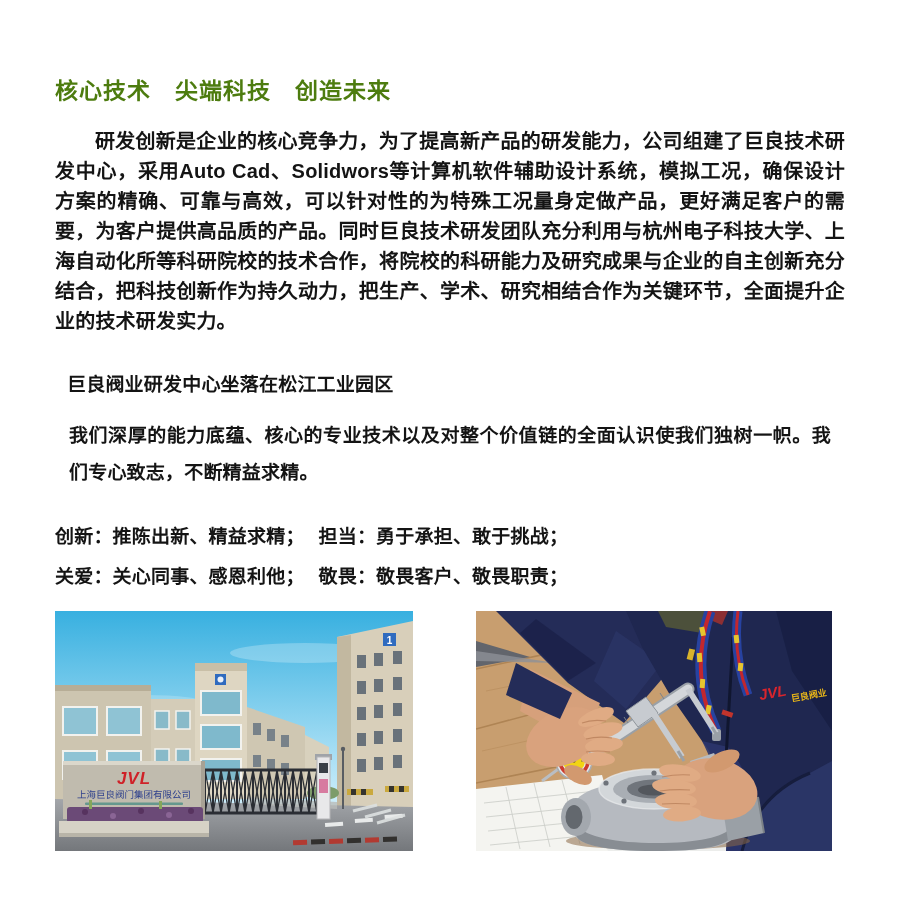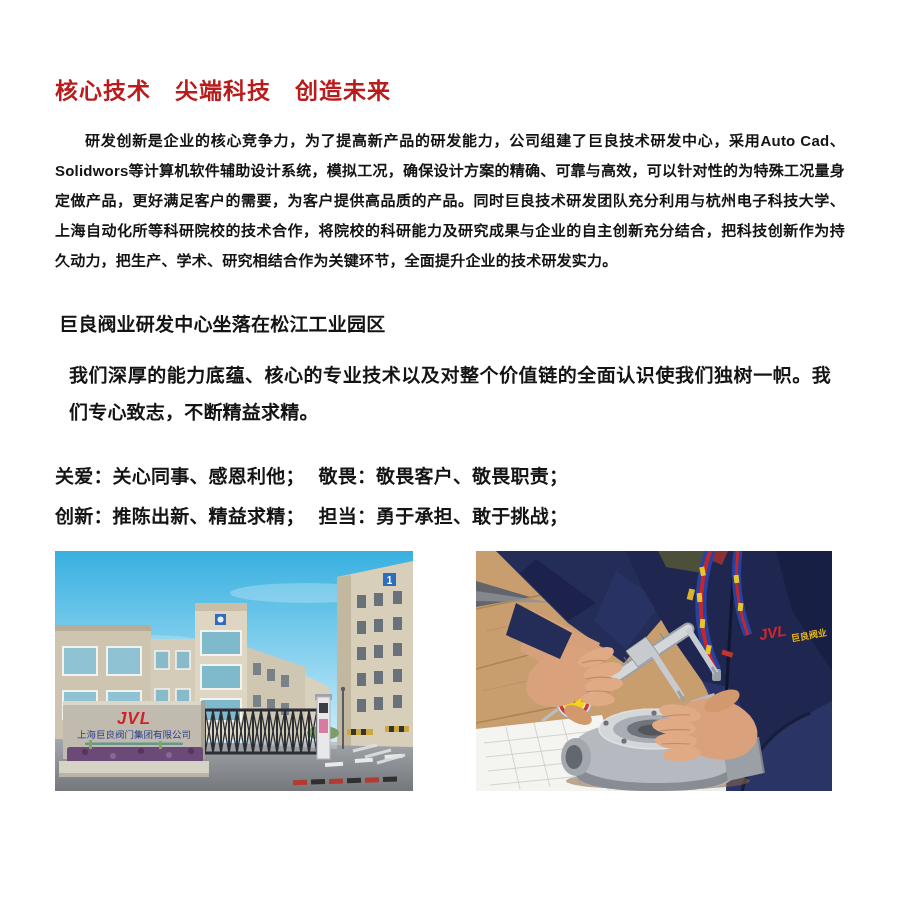--- a/index.html
+++ b/index.html
@@ -4,28 +4,28 @@
 <style>
   html,body{margin:0;padding:0;}
   body{
     width:900px;height:914px;background:#ffffff;
     font-family:"Liberation Sans","DejaVu Sans",sans-serif;
     color:#141414;overflow:hidden;
   }
   .page{width:900px;height:914px;box-sizing:border-box;padding:0 55px;}
   .heading{
     margin:76px 0 0 0;font-size:23px;font-weight:700;letter-spacing:1px;
-    line-height:30px;color:#b91c1c;
+    line-height:30px;color:#4d7c0f;
   }
   .intro{
-    margin:20px 0 0 0;font-size:15px;line-height:30px;font-weight:600;
+    margin:20px 0 0 0;font-size:20px;line-height:30px;font-weight:600;
     text-align:justify;text-indent:2em;letter-spacing:0.2px;
   }
   .location{margin-top:30px;font-size:19px;font-weight:600;letter-spacing:0.2px;}
-  .location-title{margin:4px;line-height:37px;}
+  .location-title{margin:12px;line-height:37px;}
   .location-body{margin:14px;line-height:37px;text-align:justify;}
   .values{margin-top:26px;font-size:19px;font-weight:600;letter-spacing:0.2px;}
   .values-intro{margin:0;line-height:40px;}
   .vrow{line-height:40px;white-space:nowrap;}
   .vleft{display:inline-block;width:258px;}
   .photos{margin-top:14px;display:flex;gap:63px;}
   .photo{display:block;}
 </style>
 </head>
 <body>
@@ -36,26 +36,26 @@
 
   <p class="intro">研发创新是企业的核心竞争力，为了提高新产品的研发能力，公司组建了巨良技术研发中心，采用Auto Cad、Solidwors等计算机软件辅助设计系统，模拟工况，确保设计方案的精确、可靠与高效，可以针对性的为特殊工况量身定做产品，更好满足客户的需要，为客户提供高品质的产品。同时巨良技术研发团队充分利用与杭州电子科技大学、上海自动化所等科研院校的技术合作，将院校的科研能力及研究成果与企业的自主创新充分结合，把科技创新作为持久动力，把生产、学术、研究相结合作为关键环节，全面提升企业的技术研发实力。</p>
 
   <div class="location">
     <p class="location-title">巨良阀业研发中心坐落在松江工业园区</p>
     <p class="location-body">我们深厚的能力底蕴、核心的专业技术以及对整个价值链的全面认识使我们独树一帜。我们专心致志，不断精益求精。</p>
   </div>
 
   <div class="values">
     <div class="vrow">
+      <span class="vleft">创新：推陈出新、精益求精；</span>
+      <span>担当：勇于承担、敢于挑战；</span>
+    </div>
+    <div class="vrow">
       <span class="vleft">关爱：关心同事、感恩利他；</span>
       <span>敬畏：敬畏客户、敬畏职责；</span>
-    </div>
-    <div class="vrow">
-      <span class="vleft">创新：推陈出新、精益求精；</span>
-      <span>担当：勇于承担、敢于挑战；</span>
     </div>
   </div>
 
   <div class="photos">
 
     <svg class="photo" width="358" height="240" viewBox="0 0 358 240">
       <defs>
         <linearGradient id="skyg" x1="0" y1="0" x2="0" y2="1">
           <stop offset="0" stop-color="#38b0e0"></stop>
             <stop offset="0.8" stop-color="#cdeefb"></stop>

